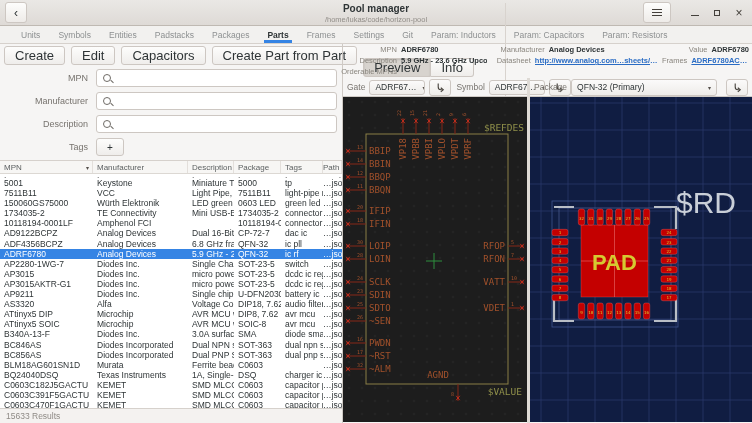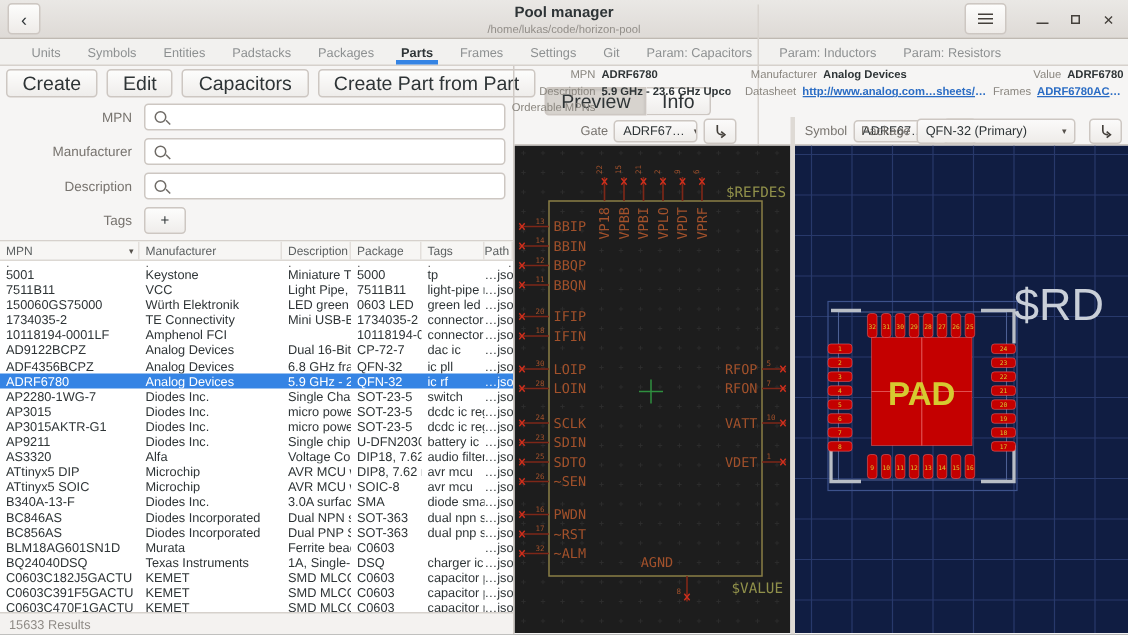--- a/index.html
+++ b/index.html
@@ -81,21 +81,21 @@
   .ml62{margin-left:62px;}.ml10{margin-left:10px;}.push{margin-left:auto;}
   .lbl-orderable{width:77px;margin-left:-23px;text-align:right;}
   .dslink{max-width:148px;}
   
   .split{position:absolute;top:34px;left:0;right:0;bottom:0;}
   .split-left{position:absolute;left:0;top:0;width:184px;bottom:0;}
   .split-sep{position:absolute;left:184px;top:0;width:3px;bottom:0;background:#dedad5;}
   .split-right{position:absolute;left:187px;top:0;width:222px;bottom:0;}
   .sel-row{height:19px;box-sizing:border-box;border-bottom:1px solid #cfcac5;display:flex;align-items:center;
     font-size:8.5px;padding:0 4px;}
-  .sel-label{color:#77736e;margin-right:4px;flex:none;margin-left:40px;}
+  .sel-label{color:#77736e;margin-right:4px;flex:none;}
   .combo{height:15px;border:1px solid #cdc7c2;border-radius:3px;background:linear-gradient(#fbfafa,#eeece9);
     display:flex;align-items:center;padding:0 5px;white-space:nowrap;overflow:hidden;}
   .combo .arrow{margin-left:6px;font-size:6px;color:#55504b;}
   .combo.w56{width:56px;flex:none;box-sizing:border-box;}
   .combo.grow{flex:1;margin-right:5px;}
   .combo.grow .arrow{margin-left:auto;}
   .goto-btn{width:20px;height:15px;flex:none;border:1px solid #cdc7c2;border-radius:3px;
     background:linear-gradient(#fbfafa,#eeece9);display:flex;align-items:center;justify-content:center;margin:0 5px 0 4px;}
   .goto-btn:last-child{margin-right:0;}
   .canvas-wrap{position:absolute;left:0;right:0;top:19px;bottom:0;}
@@ -135,22 +135,22 @@
   <div class="tabbar" id="tabbar">
       <div class="tab">Units</div>
       <div class="tab">Symbols</div>
       <div class="tab">Entities</div>
       <div class="tab">Padstacks</div>
       <div class="tab">Packages</div>
       <div class="tab active">Parts</div>
       <div class="tab">Frames</div>
       <div class="tab">Settings</div>
       <div class="tab">Git</div>
+      <div class="tab">Param: Inductors</div>
       <div class="tab">Param: Capacitors</div>
-      <div class="tab">Param: Inductors</div>
       <div class="tab">Param: Resistors</div>
     </div>
   <div class="tab-divider"></div>
 
   <div class="left-pane">
     <div class="toolbar">
       <div class="tb-btn">Create</div>
       <div class="tb-btn">Edit</div>
       <div class="tb-btn">Capacitors</div>
       <div class="tb-btn">Create Part from Part</div>

